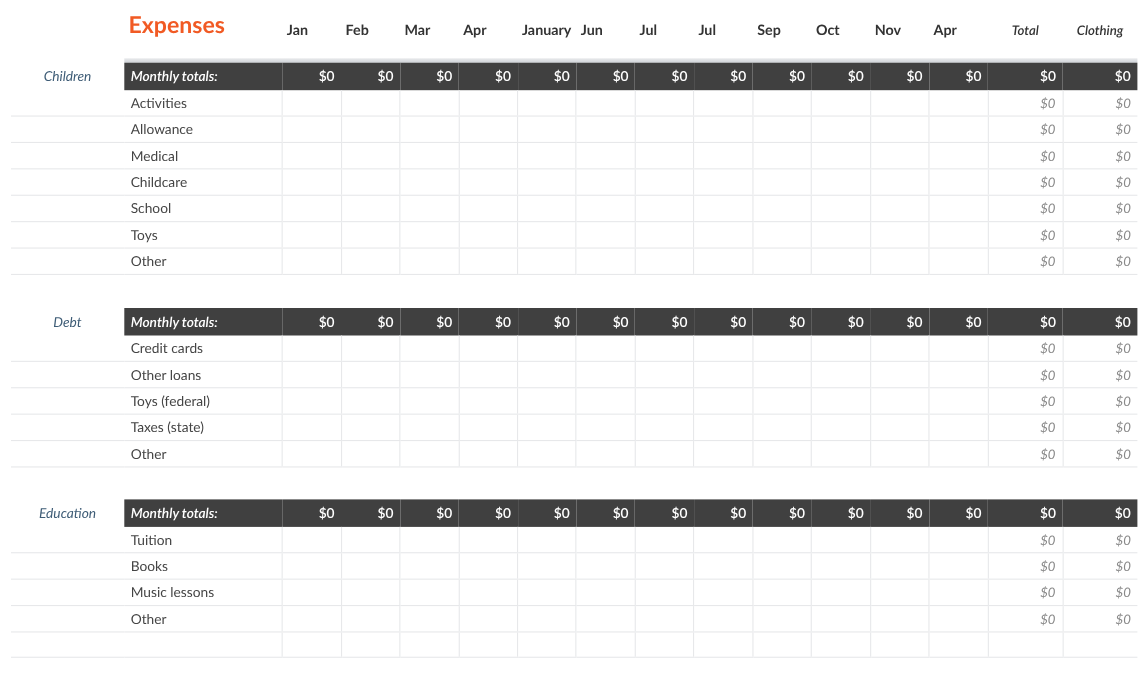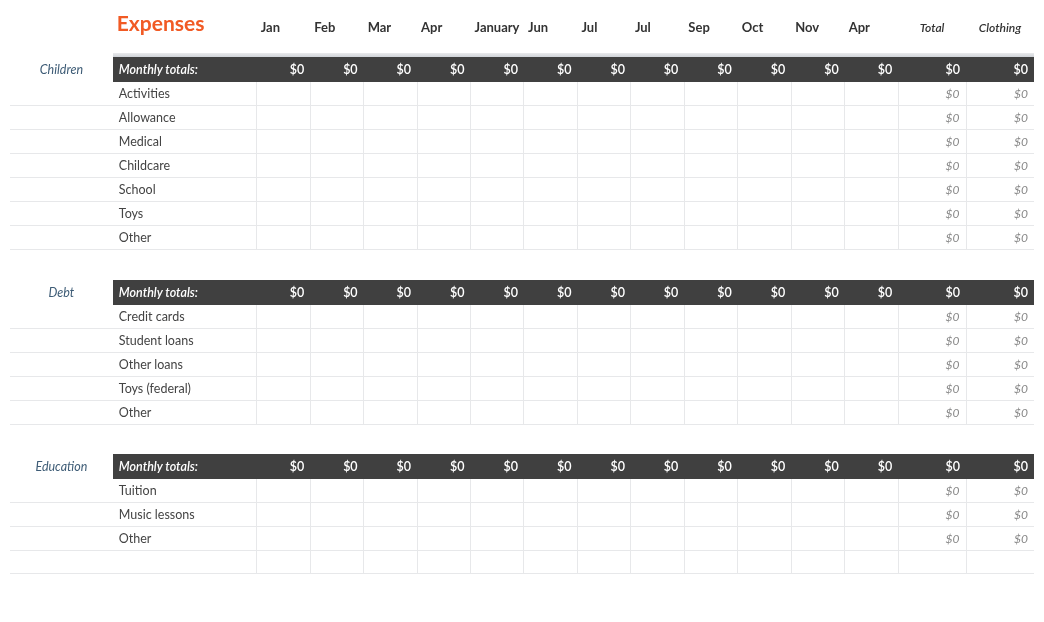--- a/index.html
+++ b/index.html
@@ -297,57 +297,57 @@
           <td class="m"></td>
           <td class="m"></td>
           <td class="m"></td>
           <td class="m"></td>
           <td class="m"></td>
           <td class="sum">$0</td>
           <td class="sum">$0</td>
         </tr>
         <tr class="row">
           <td class="catcell"></td>
-          <td class="label">Student loans</td>
-          <td class="m m0"></td>
-          <td class="m"></td>
-          <td class="m"></td>
-          <td class="m"></td>
-          <td class="m"></td>
-          <td class="m"></td>
-          <td class="m"></td>
-          <td class="m"></td>
-          <td class="m"></td>
-          <td class="m"></td>
-          <td class="m"></td>
-          <td class="m"></td>
-          <td class="sum">$0</td>
-          <td class="sum">$0</td>
-        </tr>
-        <tr class="row">
-          <td class="catcell"></td>
           <td class="label">Other loans</td>
           <td class="m m0"></td>
           <td class="m"></td>
           <td class="m"></td>
           <td class="m"></td>
           <td class="m"></td>
           <td class="m"></td>
           <td class="m"></td>
           <td class="m"></td>
           <td class="m"></td>
           <td class="m"></td>
           <td class="m"></td>
           <td class="m"></td>
           <td class="sum">$0</td>
           <td class="sum">$0</td>
         </tr>
         <tr class="row">
           <td class="catcell"></td>
           <td class="label">Toys (federal)</td>
+          <td class="m m0"></td>
+          <td class="m"></td>
+          <td class="m"></td>
+          <td class="m"></td>
+          <td class="m"></td>
+          <td class="m"></td>
+          <td class="m"></td>
+          <td class="m"></td>
+          <td class="m"></td>
+          <td class="m"></td>
+          <td class="m"></td>
+          <td class="m"></td>
+          <td class="sum">$0</td>
+          <td class="sum">$0</td>
+        </tr>
+        <tr class="row">
+          <td class="catcell"></td>
+          <td class="label">Taxes (state)</td>
           <td class="m m0"></td>
           <td class="m"></td>
           <td class="m"></td>
           <td class="m"></td>
           <td class="m"></td>
           <td class="m"></td>
           <td class="m"></td>
           <td class="m"></td>
           <td class="m"></td>
           <td class="m"></td>
@@ -408,20 +408,38 @@
           <td class="m"></td>
           <td class="m"></td>
           <td class="m"></td>
           <td class="m"></td>
           <td class="m"></td>
           <td class="sum">$0</td>
           <td class="sum">$0</td>
         </tr>
         <tr class="row">
           <td class="catcell"></td>
+          <td class="label">Books</td>
+          <td class="m m0"></td>
+          <td class="m"></td>
+          <td class="m"></td>
+          <td class="m"></td>
+          <td class="m"></td>
+          <td class="m"></td>
+          <td class="m"></td>
+          <td class="m"></td>
+          <td class="m"></td>
+          <td class="m"></td>
+          <td class="m"></td>
+          <td class="m"></td>
+          <td class="sum">$0</td>
+          <td class="sum">$0</td>
+        </tr>
+        <tr class="row">
+          <td class="catcell"></td>
           <td class="label">Music lessons</td>
           <td class="m m0"></td>
           <td class="m"></td>
           <td class="m"></td>
           <td class="m"></td>
           <td class="m"></td>
           <td class="m"></td>
           <td class="m"></td>
           <td class="m"></td>
           <td class="m"></td>

